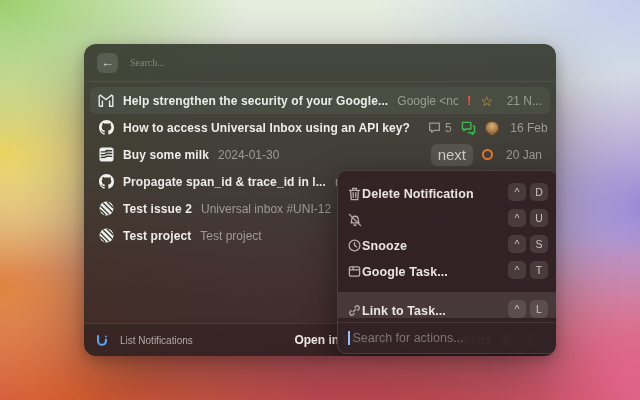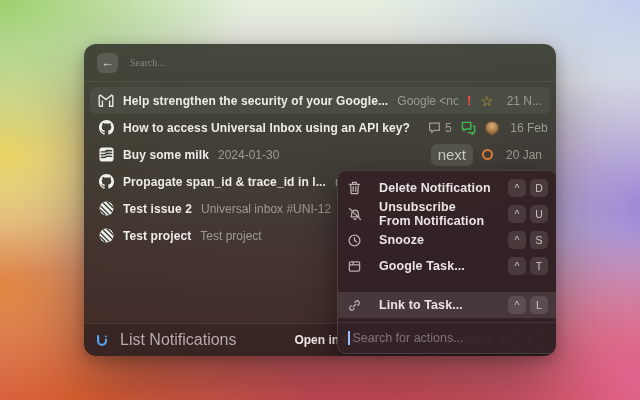--- a/index.html
+++ b/index.html
@@ -53,36 +53,36 @@
   .ccount { display:flex; align-items:center; gap:4px; color:#9c9c93; }
   
   .menu {
     position:absolute; left:253px; top:126px; width:221px;
     background:rgba(51,34,37,0.97);
     border:1px solid rgba(255,255,255,0.12); border-radius:9px;
     box-shadow:0 12px 34px rgba(0,0,0,0.45);
     overflow:hidden; z-index:5;
   }
   .menu-items { padding:4px 0; }
-  .menu-item { height:26px; display:flex; align-items:center; gap:17px; padding:0 9px; cursor:pointer; }
+  .menu-item { height:26px; display:flex; align-items:flex-end; gap:0; padding:0 9px; cursor:pointer; }
   .menu-item.highlighted { background:rgba(255,255,255,0.10);margin-top:13px; }
   .mi-icon { width:15px; height:15px; flex:none; color:#b9adad; display:flex; align-items:center; justify-content:center; }
   .mi-label { font-size:12.5px; color:#eae4e3; font-weight:600; letter-spacing:.1px; }
   .mi-keys { margin-left:auto; display:flex; gap:4px; }
   .key { min-width:18px; height:18px; padding:0 4px; border-radius:5px; background:rgba(255,255,255,0.11);
     color:#cdc4c3; font-size:10.5px; display:flex; align-items:center; justify-content:center; }
   .menu-search { border-top:1px solid rgba(255,255,255,0.09); height:31px; display:flex; align-items:center; padding:13px 10px; gap:1px; }
   .caret { width:1.5px; height:14px; background:#9cc0f5; flex:none; }
   .menu-search-input { flex:1; background:transparent; border:none; outline:none;
     font-family:"Liberation Sans",sans-serif; font-size:12.5px; color:#e5e0df; padding-left:2px; }
   .menu-search-input::placeholder { color:#7e7473; }
   
   .footer { margin-top:auto; height:33px; flex:none; display:flex; align-items:center;
     border-top:1px solid rgba(255,255,255,0.09); background:rgba(30,18,18,0.25); padding:0 11px; gap:8px; }
-  .status-label { color:#b3acab; font-size:16px; margin-left:3px; }
+  .status-label { color:#b3acab; font-size:10px; margin-left:3px; }
   .footer-right { margin-left:auto; display:flex; align-items:center; gap:8px; }
   .primary-action { color:#f0ecea; font-size:12px; font-weight:700; }
   .fdivider { width:1px; height:15px; background:rgba(255,255,255,0.15); margin:0 3px; }
   .actions-group { display:flex; align-items:center; gap:6px; background:rgba(255,255,255,0.05);
     border-radius:6px; padding:3px 5px 3px 8px; cursor:pointer; }
   .actions-label { color:#e8e3e1; font-size:12px; font-weight:600; }
   svg { display:block; }
 </style>
 </head>
 <body>
@@ -242,21 +242,20 @@
       </div>
 
       <div class="menu-item">
         <span class="mi-icon">
           <svg width="14" height="14" viewBox="0 0 15 15" fill="none" stroke="currentColor" stroke-width="1.4" stroke-linecap="round" stroke-linejoin="round">
               <path d="M3.2 10.5c.6-.8.8-2 .8-3.3 0-2 1.5-3.7 3.5-3.7s3.5 1.7 3.5 3.7c0 1.3.2 2.5.8 3.3z"></path>
               <path d="M6.3 12.6a1.3 1.3 0 0 0 2.4 0"></path>
               <path d="M1.5 1.5l12 12"></path>
             </svg>
         </span>
-        <span class="mi-label">Unsubscribe From Notification</span>
         <span class="mi-keys">
           <span class="key">^</span>
           <span class="key">U</span>
         </span>
       </div>
 
       <div class="menu-item">
         <span class="mi-icon">
           <svg width="13" height="13" viewBox="0 0 14 14" fill="none" stroke="currentColor" stroke-width="1.4" stroke-linecap="round">
               <circle cx="7" cy="7" r="5.8"></circle>

